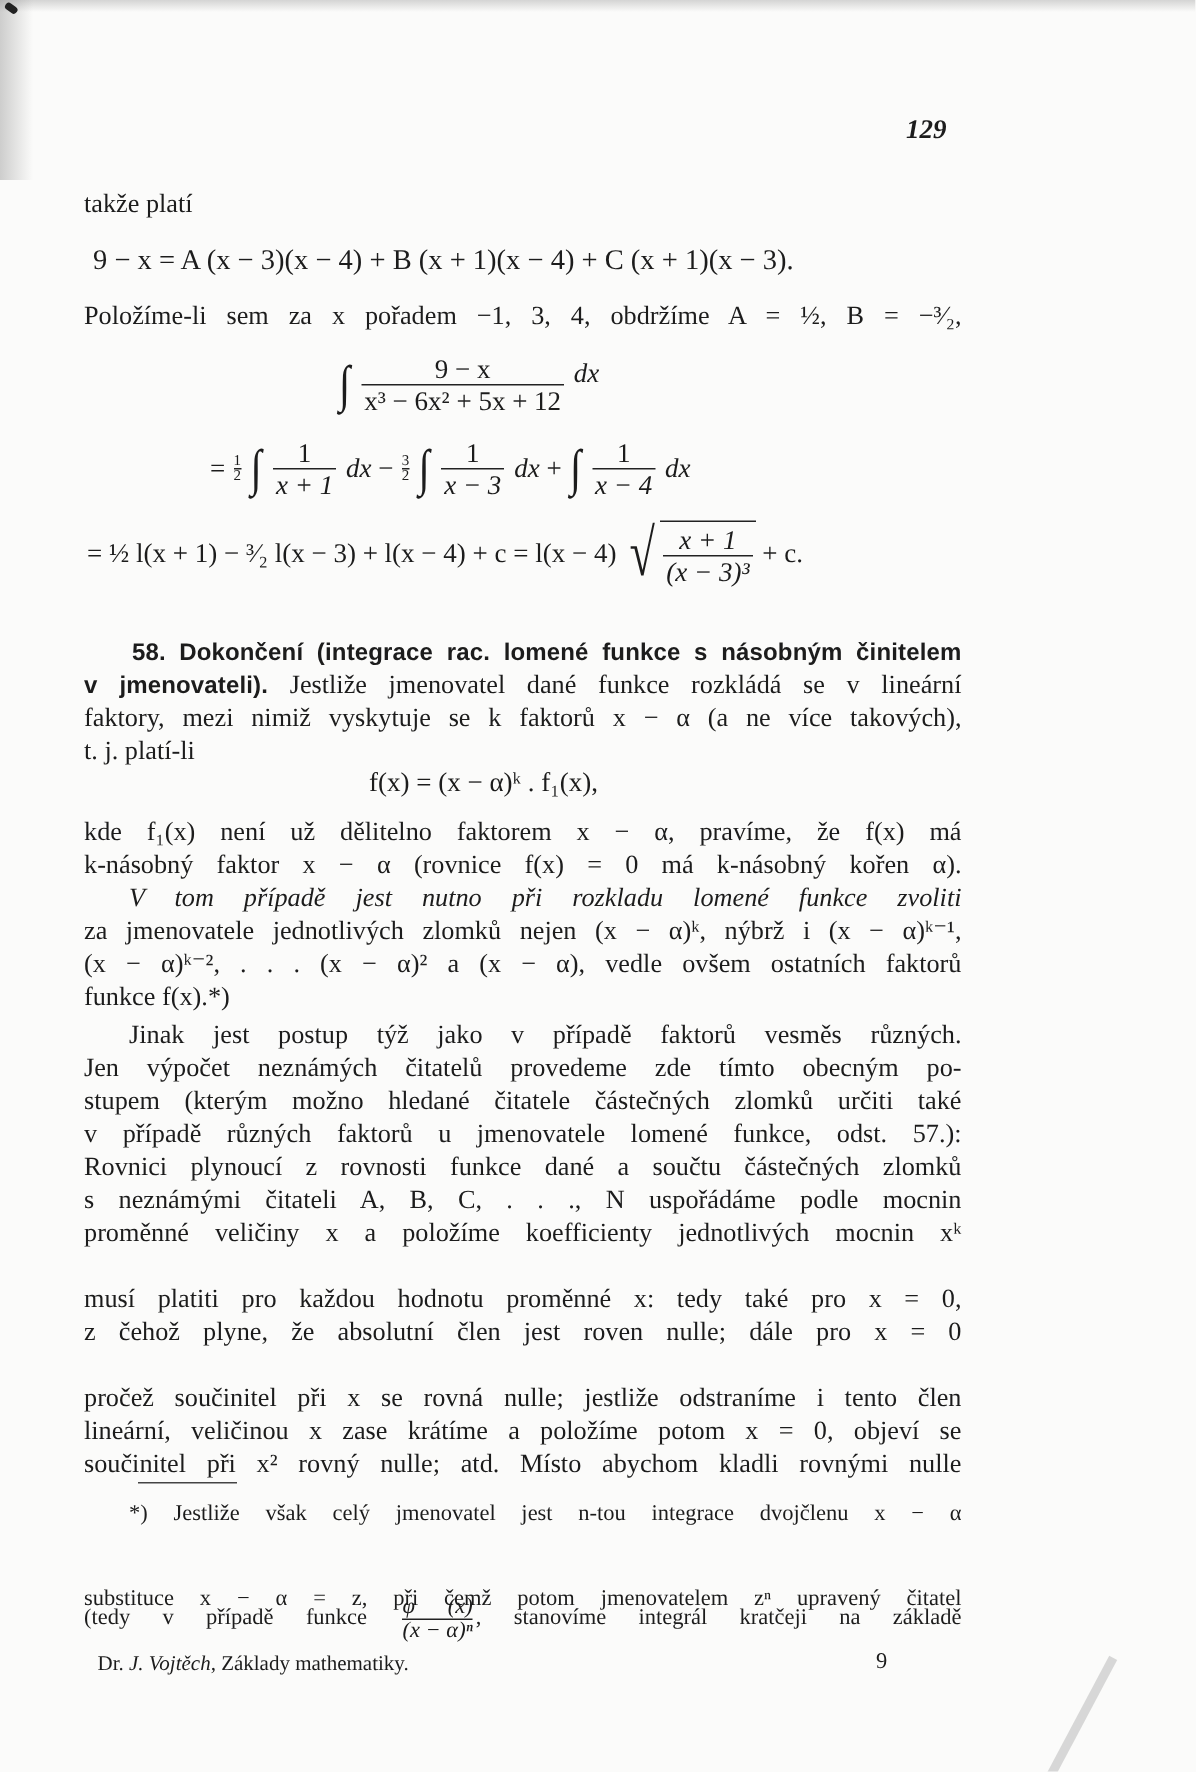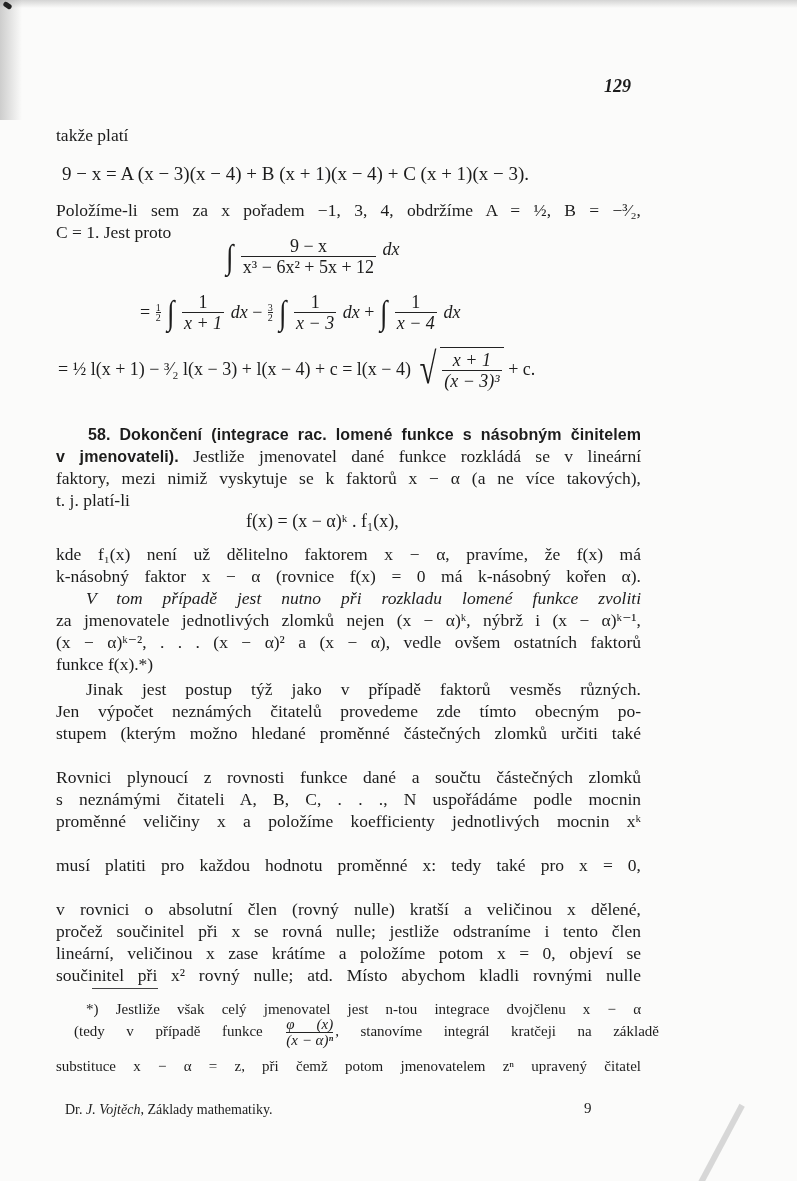--- a/index.html
+++ b/index.html
@@ -77,21 +77,20 @@
 <div class="scan-streak"></div>
 
 <div class="page">
 
   <div class="page-number">129</div>
 
   <div class="line ragged" style="top:124px;">takže platí</div>
   <div class="math" style="left:62px; top:163px; font-size:19px;">9 − x = A (x − 3)(x − 4) + B (x + 1)(x − 4) + C (x + 1)(x − 3).</div>
 
   <div class="line" style="top:199px;">Položíme-li sem za x pořadem −1, 3, 4, obdržíme A = ½, B = −³⁄₂,</div>
-  <div class="line ragged" style="top:221px;">C = 1. Jest proto</div>
 
   <div class="math" style="left:225px; top:236px;">
     <span class="integral">∫</span>
     <span class="frac">
       <span class="num">9 − x</span>
       <span class="den">x³ − 6x² + 5x + 12</span>
     </span>
     <span class="it" style="vertical-align:6px;">dx</span>
   </div>
 
@@ -136,34 +135,35 @@
   <div class="line" style="top:543px;">kde f₁(x) není už dělitelno faktorem x − α, pravíme, že f(x) má</div>
   <div class="line" style="top:565px;">k-násobný faktor x − α (rovnice f(x) = 0 má k-násobný kořen α).</div>
 
   <div class="line indent" style="top:587px;font-style:italic;">V tom případě jest nutno při rozkladu lomené funkce zvoliti</div>
   <div class="line" style="top:609px;">za jmenovatele jednotlivých zlomků nejen (x − α)ᵏ, nýbrž i (x − α)ᵏ⁻¹,</div>
   <div class="line" style="top:631px;">(x − α)ᵏ⁻², . . . (x − α)² a (x − α), vedle ovšem ostatních faktorů</div>
   <div class="line ragged" style="top:653px;">funkce f(x).*)</div>
 
   <div class="line indent" style="top:678px;">Jinak jest postup týž jako v případě faktorů vesměs různých.</div>
   <div class="line" style="top:700px;">Jen výpočet neznámých čitatelů provedeme zde tímto obecným po-</div>
-  <div class="line" style="top:722px;">stupem (kterým možno hledané proměnné částečných zlomků určiti také</div>
+  <div class="line" style="top:722px;">stupem (kterým možno hledané čitatele částečných zlomků určiti také</div>
+  <div class="line" style="top:744px;">v případě různých faktorů u jmenovatele lomené funkce, odst. 57.):</div>
   <div class="line" style="top:766px;">Rovnici plynoucí z rovnosti funkce dané a součtu částečných zlomků</div>
   <div class="line" style="top:788px;">s neznámými čitateli A, B, C, . . ., N uspořádáme podle mocnin</div>
   <div class="line" style="top:810px;">proměnné veličiny x a položíme koefficienty jednotlivých mocnin xᵏ</div>
   <div class="line" style="top:854px;">musí platiti pro každou hodnotu proměnné x: tedy také pro x = 0,</div>
-  <div class="line" style="top:898px;">v rovnici o absolutní člen (rovný nulle) kratší a veličinou x dělené,</div>
+  <div class="line" style="top:876px;">z čehož plyne, že absolutní člen jest roven nulle; dále pro x = 0</div>
   <div class="line" style="top:920px;">pročež součinitel při x se rovná nulle; jestliže odstraníme i tento člen</div>
   <div class="line" style="top:942px;">lineární, veličinou x zase krátíme a položíme potom x = 0, objeví se</div>
   <div class="line" style="top:964px;">součinitel při x² rovný nulle; atd. Místo abychom kladli rovnými nulle</div>
 
   <div class="footnote-rule"></div>
 
   <div class="fn-line indent" style="top:1000px;">*) Jestliže však celý jmenovatel jest n-tou integrace dvojčlenu x − α</div>
-  <div class="fn-line" style="top:1017px;margin-left:18px;">
+  <div class="fn-line" style="top:1064px;">
     <span>(tedy v případě funkce</span>
     <span class="fn-frac">
       <span class="num it">φ (x)</span>
       <span class="den it">(x − α)ⁿ</span>
     </span><span>, stanovíme integrál kratčeji na základě</span>
   </div>
   <div class="fn-line" style="top:1057px;">substituce x − α = z, při čemž potom jmenovatelem zⁿ upravený čitatel</div>
 
   <div class="footer">
     <span>Dr. </span><span class="it">J. Vojtěch</span><span>, Základy mathematiky.</span>

